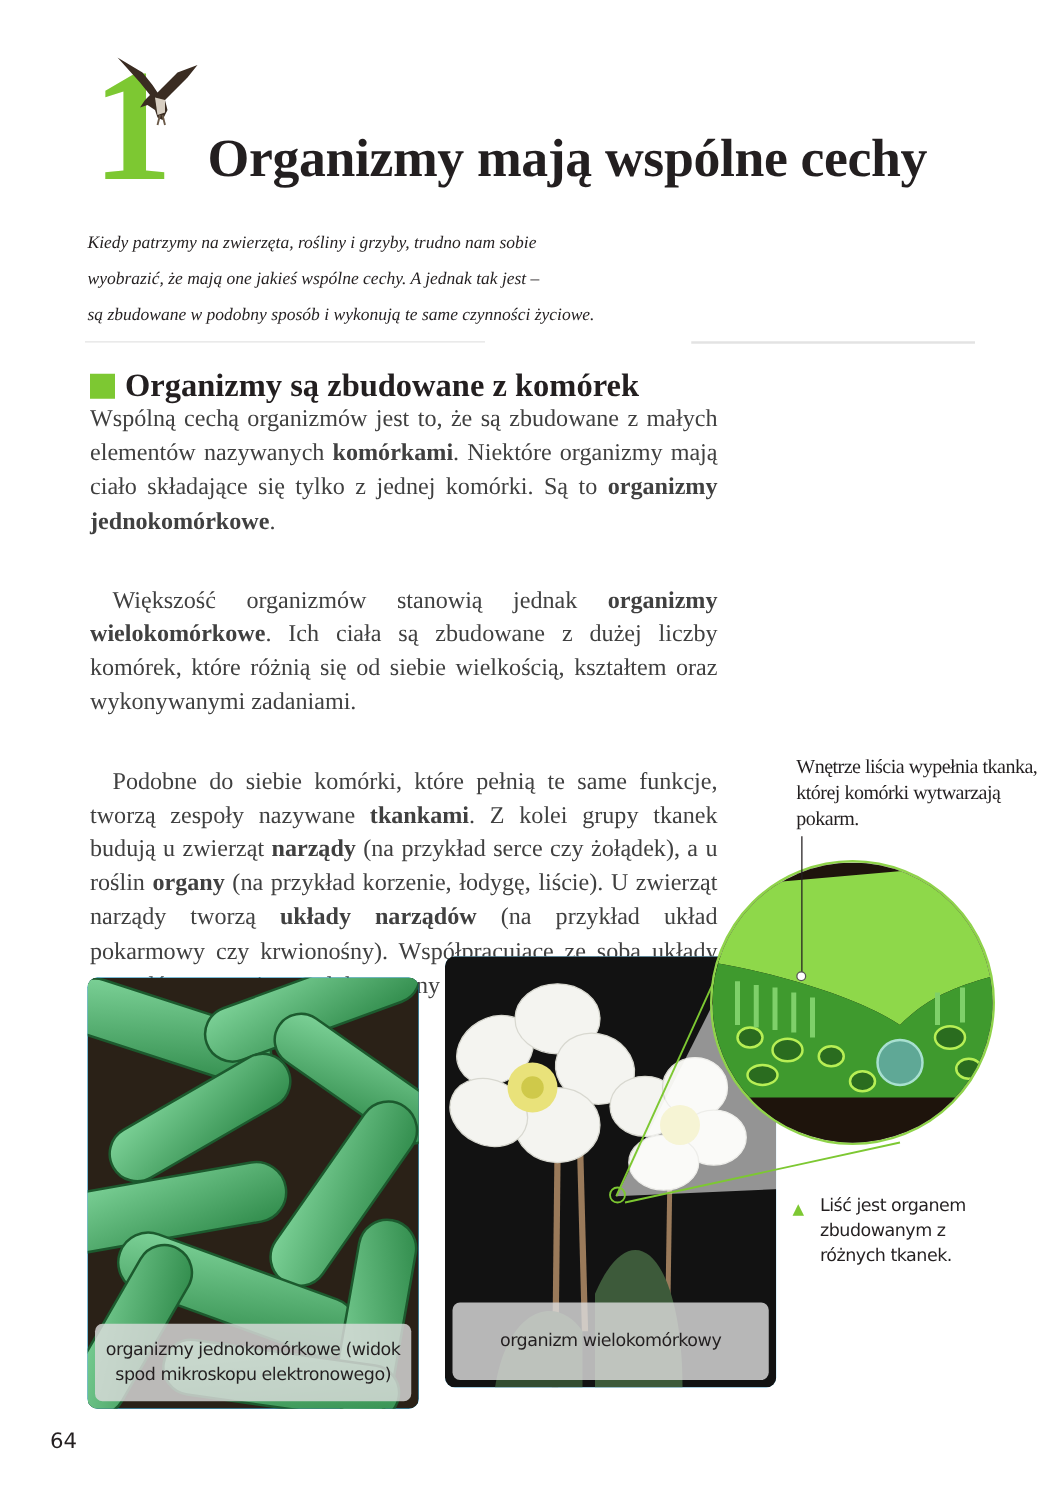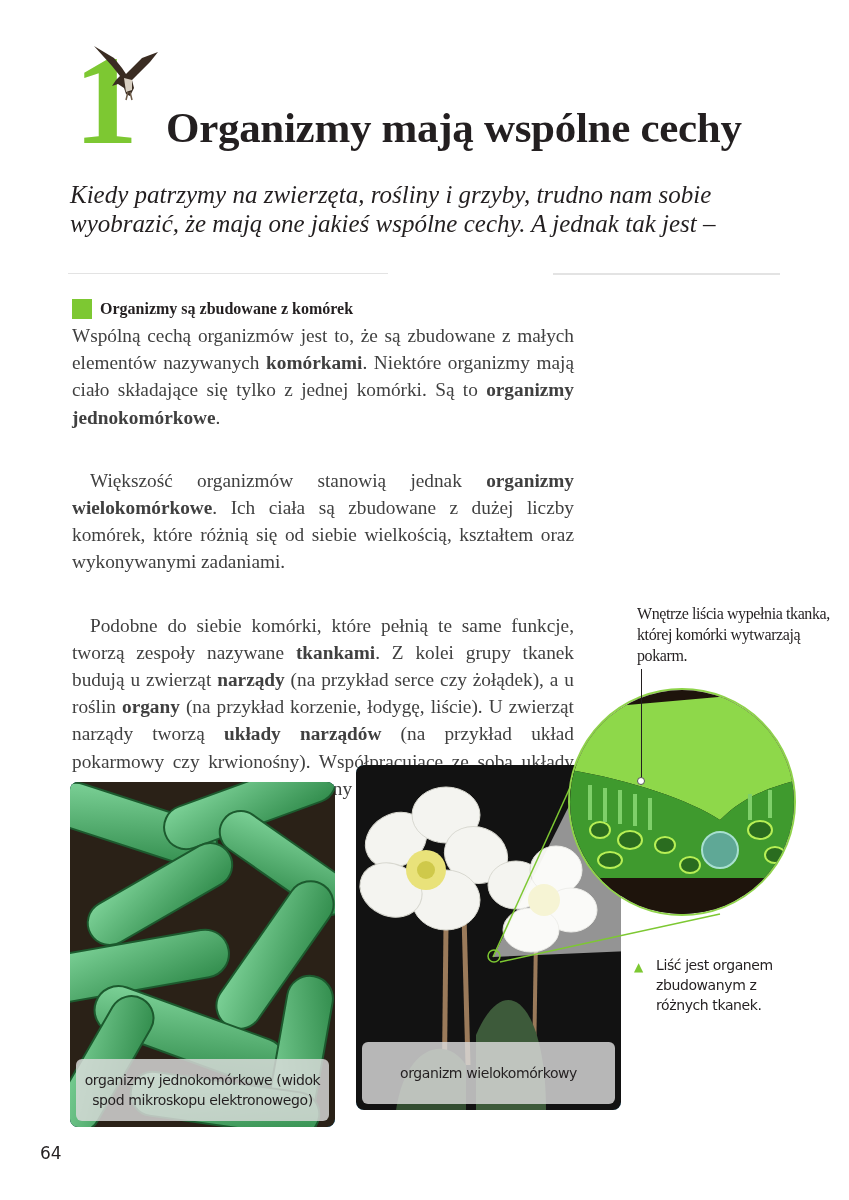--- a/index.html
+++ b/index.html
@@ -15,29 +15,29 @@
     .bird { position: absolute; left: 92px; top: 44px; width: 72px; height: 58px; }
     .chapter-title {
       position: absolute; left: 166px; top: 104px;
       font-family: "Liberation Serif", serif; font-weight: bold;
       font-size: 43px; line-height: 1.1; color: #231f20; letter-spacing: -0.3px;
     }
 
     
     .intro {
       position: absolute; left: 70px; top: 180px; width: 720px;
-      font-style: italic; font-size: 25px; line-height: 29px; color: #231f20;
+      font-style: italic; font-size: 14px; line-height: 29px; color: #231f20;
     }
     .intro-rule-left { position: absolute; left: 68px; top: 273px; width: 320px; height: 1px; background: #e3e3e3; }
     .intro-rule-right { position: absolute; left: 553px; top: 273px; width: 227px; height: 2px; background: #e3e3e3; }
 
     
     .section-heading {
       position: absolute; left: 72px; top: 296px;
-      font-weight: bold; font-size: 16px; line-height: 26px; display: flex; align-items: center;
+      font-weight: bold; font-size: 26px; line-height: 26px; display: flex; align-items: center;
     }
     .section-square { width: 20px; height: 20px; background: #7dc832; margin-right: 8px; display: inline-block; }
 
     .body-text {
       position: absolute; left: 72px; top: 322px; width: 502px;
       font-size: 19.3px; line-height: 27.2px; text-align: justify; color: #404040;
     }
     .body-text p { margin: 0; }
     .body-text p.indent { text-indent: 18px; margin-top: 36px; }
     .body-text b { font-weight: bold; }
@@ -93,20 +93,21 @@
 <svg class="bird" viewBox="0 0 72 58">
   <path d="M2 2 L22 14 L30 24 L34 30 L38 26 L50 14 L66 8 L58 18 L46 30 L40 36 L42 44 L38 52 L34 50 L32 44 L26 40 L20 42 L24 36 L28 32 L20 22 Z" fill="#3a2c22"></path>
   <path d="M32 34 L40 36 L40 46 L34 48 Z" fill="#d8cfc2"></path>
   <path d="M36 48 L34 56 M38 48 L40 56" stroke="#6b5a48" stroke-width="1.5"></path>
 </svg>
 <div class="chapter-title">Organizmy mają wspólne cechy</div>
 
 <div class="intro">
   <div>Kiedy patrzymy na zwierzęta, rośliny i grzyby, trudno nam sobie</div>
   <div>wyobrazić, że mają one jakieś wspólne cechy. A jednak tak jest –</div>
+  <div>są zbudowane w podobny sposób i wykonują te same czynności życiowe.</div>
 </div>
 <div class="intro-rule-left"></div>
 <div class="intro-rule-right"></div>
 
 <div class="section-heading">
   <span class="section-square"></span>
   <span>Organizmy są zbudowane z komórek</span>
 </div>
 
 <div class="body-text">

